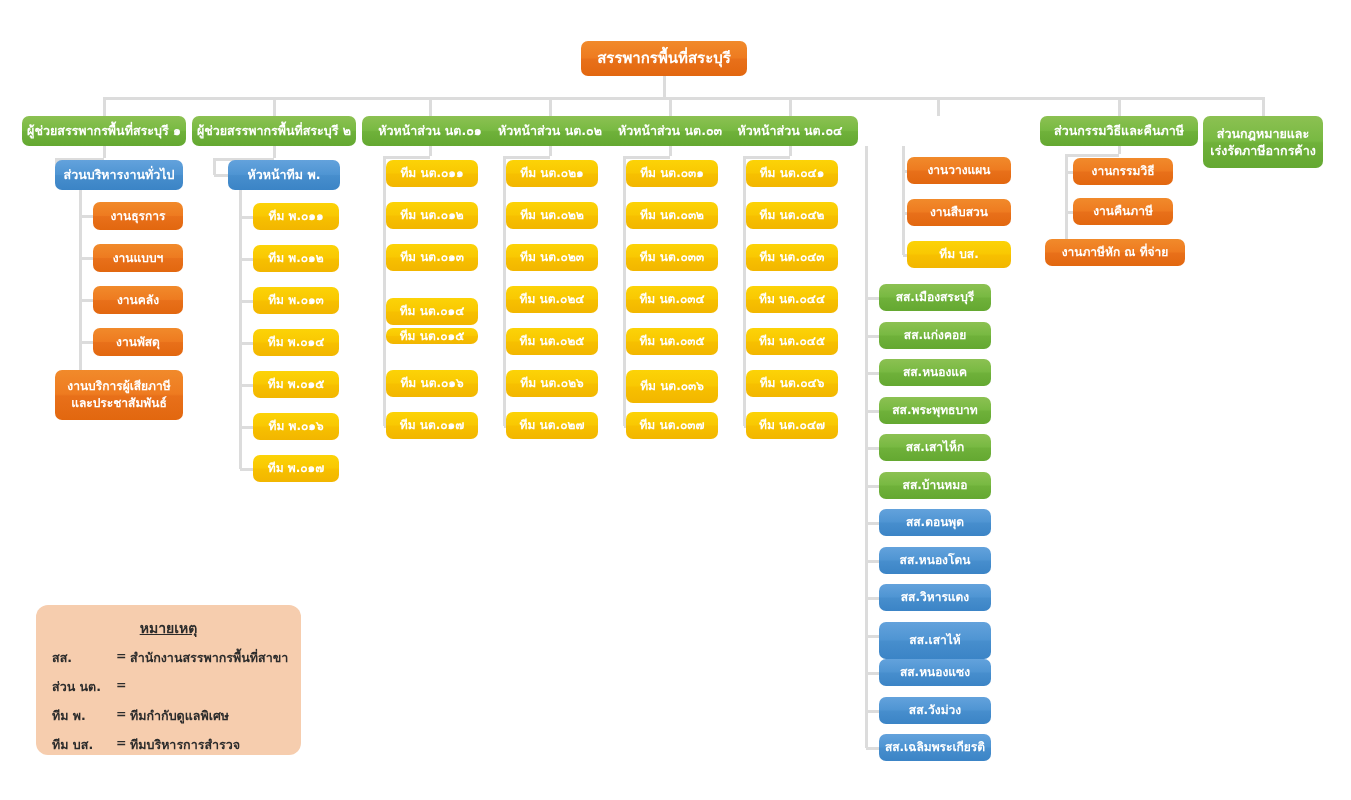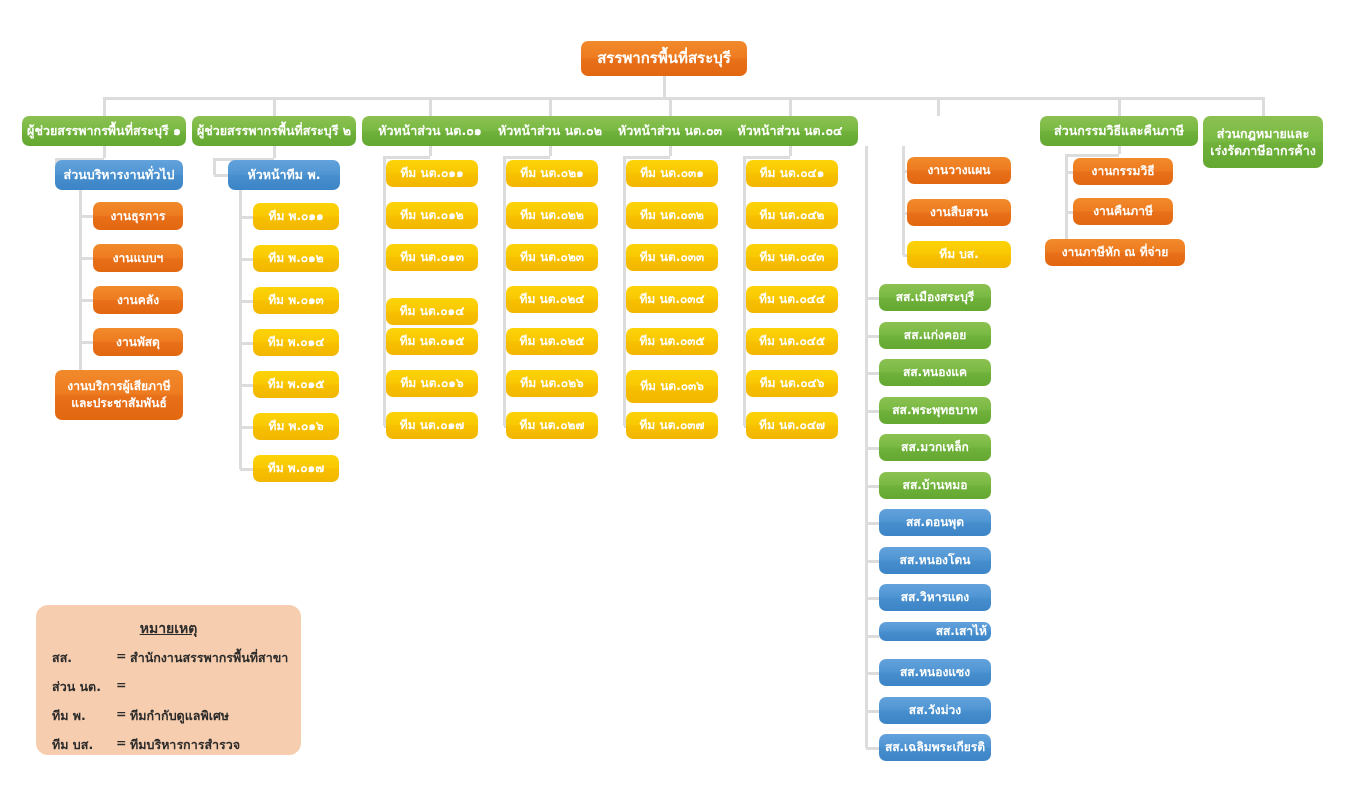--- a/index.html
+++ b/index.html
@@ -210,21 +210,21 @@
     </div>
     <div class="line hline" style="left: 384px; top: 257px; width: 2px;"></div>
     <div class="node leaf c-yellow" style="left: 386px; top: 244px; width: 92px; height: 27px;">
       <span>ทีม นต.๐๑๓</span>
     </div>
     <div class="line hline" style="left: 384px; top: 299px; width: 2px;"></div>
     <div class="node leaf c-yellow" style="left: 386px; top: 286px; width: 92px; height: 27px; margin-top: 12px;">
       <span>ทีม นต.๐๑๔</span>
     </div>
     <div class="line hline" style="left: 384px; top: 341px; width: 2px;"></div>
-    <div class="node leaf c-yellow" style="left: 386px; top: 328px; width: 92px; height: 27px;">
+    <div class="node leaf c-yellow" style="left: 386px; top: 328px; width: 92px; height: 16px;">
       <span>ทีม นต.๐๑๕</span>
     </div>
     <div class="line hline" style="left: 384px; top: 383px; width: 2px;"></div>
     <div class="node leaf c-yellow" style="left: 386px; top: 370px; width: 92px; height: 27px;">
       <span>ทีม นต.๐๑๖</span>
     </div>
     <div class="line hline" style="left: 384px; top: 425px; width: 2px;"></div>
     <div class="node leaf c-yellow" style="left: 386px; top: 412px; width: 92px; height: 27px;">
       <span>ทีม นต.๐๑๗</span>
     </div>
@@ -346,40 +346,40 @@
     <div class="line hline" style="left: 866px; top: 372px; width: 13px;"></div>
     <div class="node leaf c-green" style="left: 879px; top: 359px; width: 112px; height: 27px;">
       <span>สส.หนองแค</span>
     </div>
     <div class="line hline" style="left: 866px; top: 410px; width: 13px;"></div>
     <div class="node leaf c-green" style="left: 879px; top: 397px; width: 112px; height: 27px;">
       <span>สส.พระพุทธบาท</span>
     </div>
     <div class="line hline" style="left: 866px; top: 447px; width: 13px;"></div>
     <div class="node leaf c-green" style="left: 879px; top: 434px; width: 112px; height: 27px;">
-      <span>สส.มวกเหล็ก</span>
+      <span>สส.เสาไห็ก</span>
     </div>
     <div class="line hline" style="left: 866px; top: 485px; width: 13px;"></div>
     <div class="node leaf c-green" style="left: 879px; top: 472px; width: 112px; height: 27px;">
       <span>สส.บ้านหมอ</span>
     </div>
     <div class="line hline" style="left: 866px; top: 522px; width: 13px;"></div>
     <div class="node leaf c-blue" style="left: 879px; top: 509px; width: 112px; height: 27px;">
       <span>สส.ดอนพุด</span>
     </div>
     <div class="line hline" style="left: 866px; top: 560px; width: 13px;"></div>
     <div class="node leaf c-blue" style="left: 879px; top: 547px; width: 112px; height: 27px;">
       <span>สส.หนองโดน</span>
     </div>
     <div class="line hline" style="left: 866px; top: 597px; width: 13px;"></div>
     <div class="node leaf c-blue" style="left: 879px; top: 584px; width: 112px; height: 27px;">
       <span>สส.วิหารแดง</span>
     </div>
     <div class="line hline" style="left: 866px; top: 635px; width: 13px;"></div>
-    <div class="node leaf c-blue" style="left: 879px; top: 622px; width: 112px; height: 19px; text-align: right;">
+    <div class="node leaf c-blue" style="left: 879px; top: 622px; width: 112px; height: 37px;">
       <span>สส.เสาไห้</span>
     </div>
     <div class="line hline" style="left: 866px; top: 672px; width: 13px;"></div>
     <div class="node leaf c-blue" style="left: 879px; top: 659px; width: 112px; height: 27px;">
       <span>สส.หนองแซง</span>
     </div>
     <div class="line hline" style="left: 866px; top: 710px; width: 13px;"></div>
     <div class="node leaf c-blue" style="left: 879px; top: 697px; width: 112px; height: 27px;">
       <span>สส.วังม่วง</span>
     </div>

